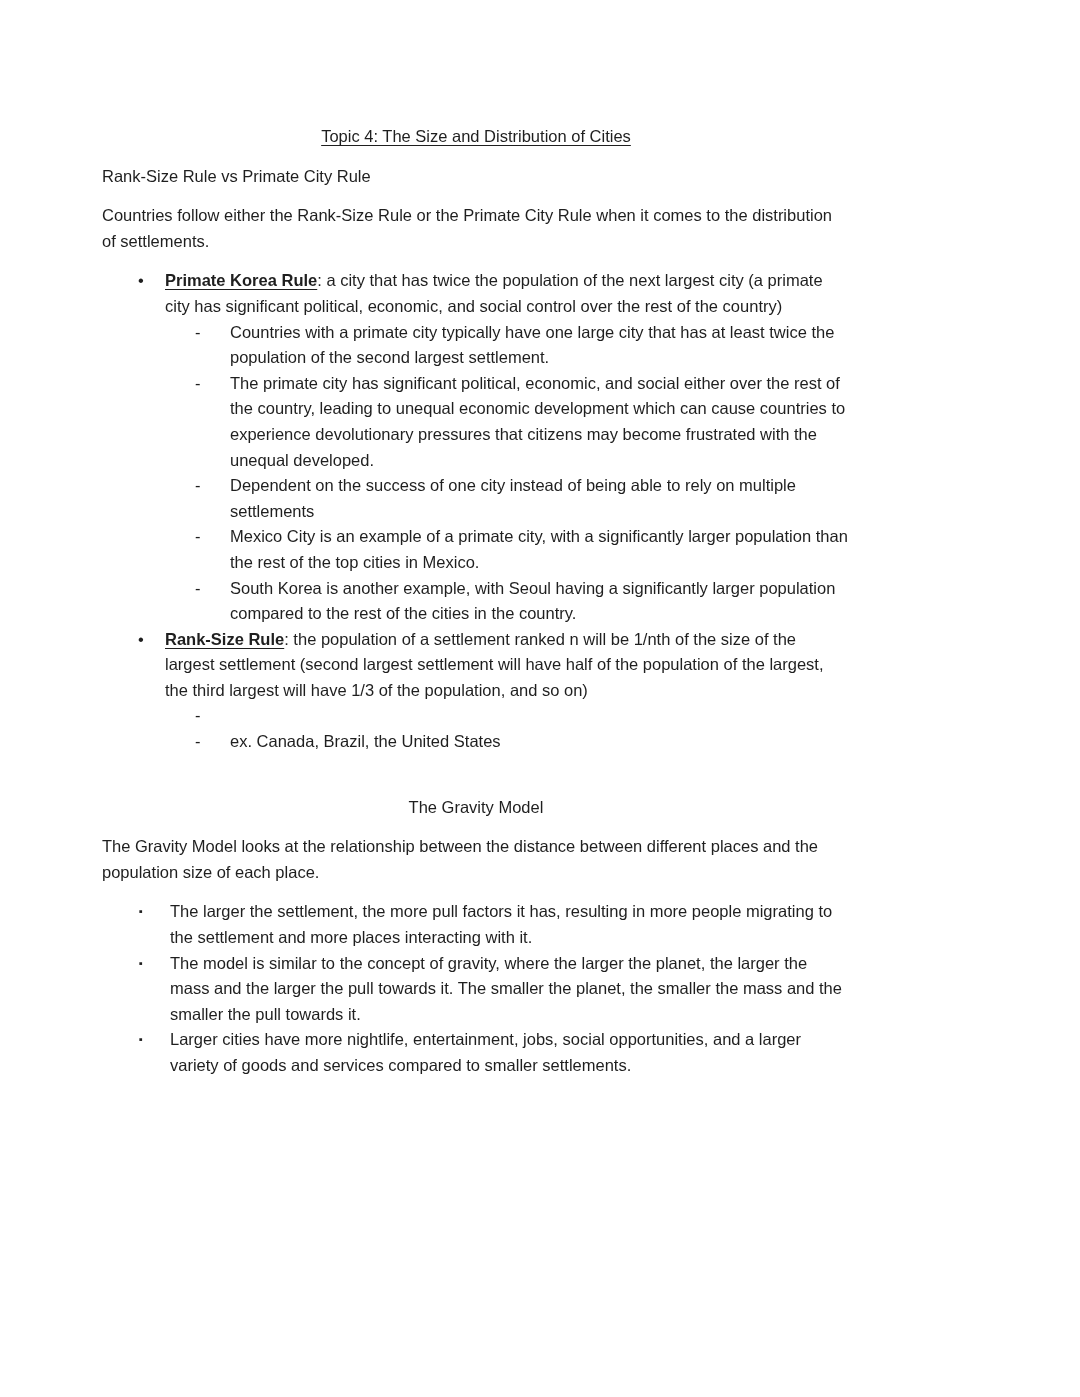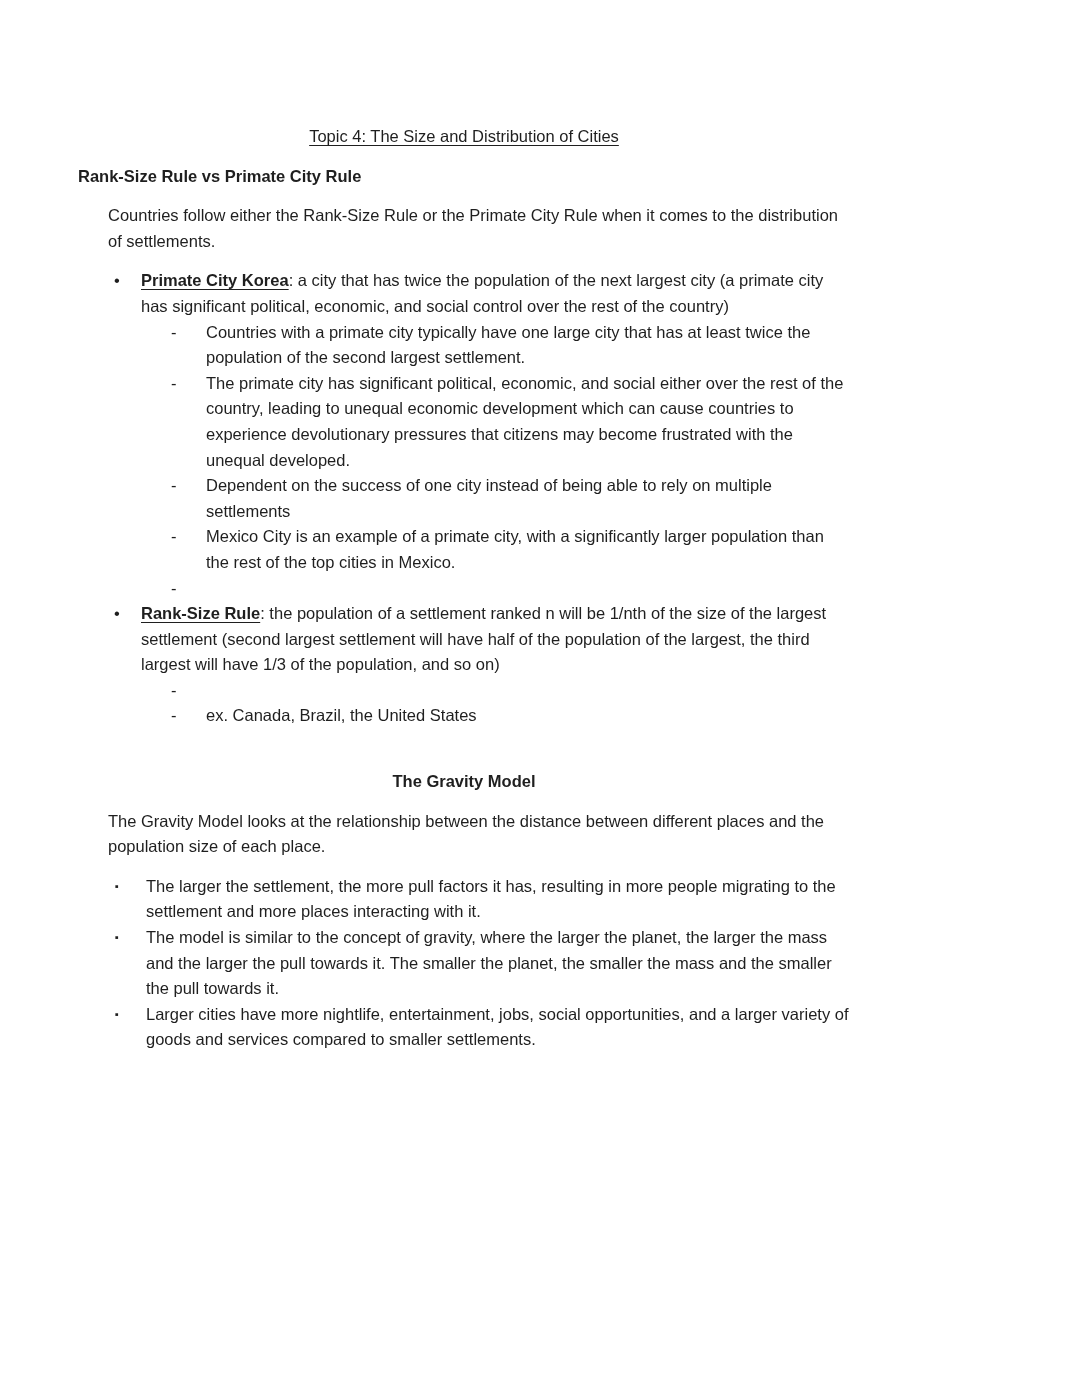--- a/index.html
+++ b/index.html
@@ -8,39 +8,38 @@
     width: 1080px;
     height: 1397px;
     font-family: "Liberation Sans", sans-serif;
     color: #1f1f1f;
     overflow: hidden;
   }
   .doc {
     width: 977px;
     height: 1397px;
     background: #ffffff;
-    padding: 124px 127px 40px 78px;
+    padding: 124px 127px 40px 102px;
   }
   .doc, .doc * {
     font-size: 16.5px;
     line-height: 25.6px;
   }
   .title {
     text-align: center;
     text-decoration: underline;
     text-underline-offset: 3px;
     margin-bottom: 14px;
   }
   .heading {
-    font-weight: bold;
+    font-weight: normal;
     margin-bottom: 14px;
   }
   .para {
     margin-bottom: 14px;
-    margin-left: 30px;
   }
   .list {
     margin-bottom: 14px;
   }
   .li {
     display: flex;
     align-items: flex-start;
   }
   .li .marker {
     flex: 0 0 auto;
@@ -71,40 +70,41 @@
   <div class="title">Topic 4: The Size and Distribution of Cities</div>
 
   <div>
     <div class="heading">Rank-Size Rule vs Primate City Rule</div>
     <p class="para">Countries follow either the Rank-Size Rule or the Primate City Rule when it comes to the distribution of settlements.</p>
 
     <div class="list">
 
       <div class="li lvl1">
         <span class="marker">•</span>
-        <span class="body"><span class="lead">Primate City Korea</span><span>: a city that has twice the population of the next largest city (a primate city has significant political, economic, and social control over the rest of the country)</span></span>
+        <span class="body"><span class="lead">Primate Korea Rule</span><span>: a city that has twice the population of the next largest city (a primate city has significant political, economic, and social control over the rest of the country)</span></span>
       </div>
       <div class="li lvl2">
         <span class="marker">-</span>
         <span class="body">Countries with a primate city typically have one large city that has at least twice the population of the second largest settlement.</span>
       </div>
       <div class="li lvl2">
         <span class="marker">-</span>
         <span class="body">The primate city has significant political, economic, and social either over the rest of the country, leading to unequal economic development which can cause countries to experience devolutionary pressures that citizens may become frustrated with the unequal developed.</span>
       </div>
       <div class="li lvl2">
         <span class="marker">-</span>
         <span class="body">Dependent on the success of one city instead of being able to rely on multiple settlements</span>
       </div>
       <div class="li lvl2">
         <span class="marker">-</span>
         <span class="body">Mexico City is an example of a primate city, with a significantly larger population than the rest of the top cities in Mexico.</span>
       </div>
       <div class="li lvl2">
         <span class="marker">-</span>
+        <span class="body">South Korea is another example, with Seoul having a significantly larger population compared to the rest of the cities in the country.</span>
       </div>
 
       <div class="li lvl1">
         <span class="marker">•</span>
         <span class="body"><span class="lead">Rank-Size Rule</span><span>: the population of a settlement ranked n will be 1/nth of the size of the largest settlement (second largest settlement will have half of the population of the largest, the third largest will have 1/3 of the population, and so on)</span></span>
       </div>
       <div class="li lvl2">
         <span class="marker">-</span>
       </div>
       <div class="li lvl2">

